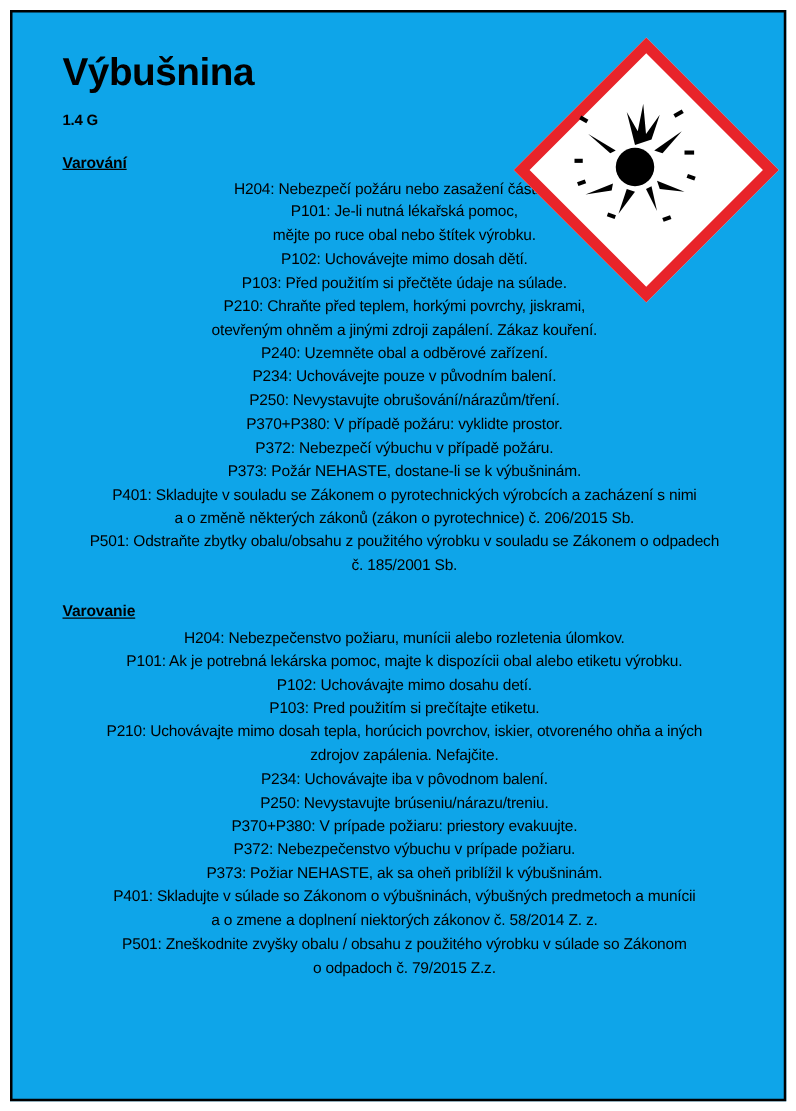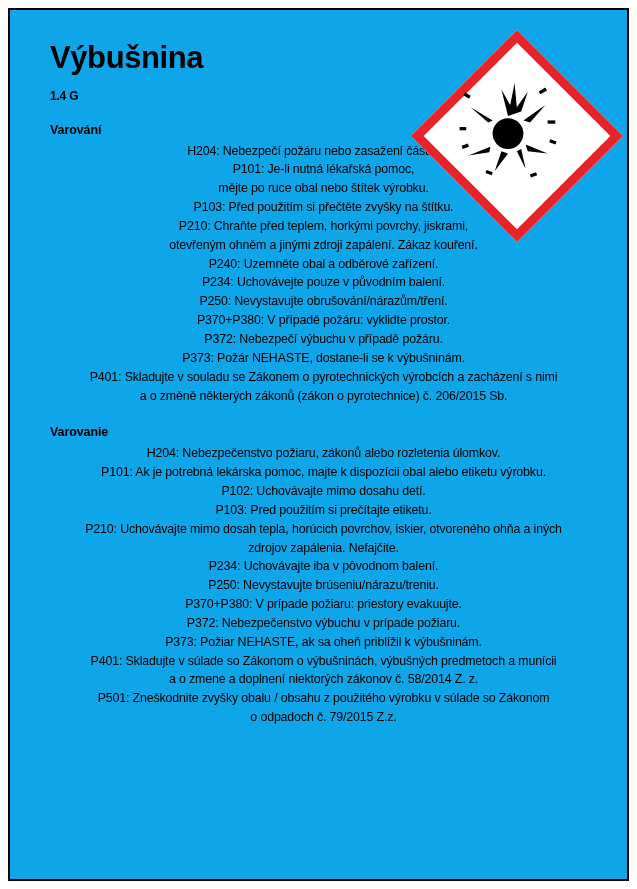--- a/index.html
+++ b/index.html
@@ -45,20 +45,21 @@
     letter-spacing: -0.2px;
   }
   .section {
     margin: 20px 0 0 10px;
   }
   .section-heading {
     font-size: 12.5px;
     font-weight: bold;
     margin-bottom: 5px;
     letter-spacing: -0.1px;
+    text-decoration: underline;
   }
   .phrase {
     font-size: 12.4px;
     line-height: 1.52;
     letter-spacing: -0.15px;
     white-space: pre-line;
     text-align: center;
   }
   .pictogram {
     position: absolute;
@@ -122,36 +123,39 @@
     </div>
 
     <div class="title">Výbušnina</div>
     <div class="subtitle">1.4 G</div>
 
     <div class="section section-cz">
       <div class="section-heading">Varování</div>
       <div class="phrase">H204: Nebezpečí požáru nebo zasažení částicemi.</div>
       <div class="phrase">P101: Je-li nutná lékařská pomoc,
 mějte po ruce obal nebo štítek výrobku.</div>
-      <div class="phrase">P103: Před použitím si přečtěte zvyšky na štítku.</div>
+      <div class="phrase">P102: Uchovávejte mimo dosah dětí.</div>
+      <div class="phrase">P103: Před použitím si přečtěte údaje na súlade.</div>
       <div class="phrase">P210: Chraňte před teplem, horkými povrchy, jiskrami,
 otevřeným ohněm a jinými zdroji zapálení. Zákaz kouření.</div>
       <div class="phrase">P240: Uzemněte obal a odběrové zařízení.</div>
       <div class="phrase">P234: Uchovávejte pouze v původním balení.</div>
       <div class="phrase">P250: Nevystavujte obrušování/nárazům/tření.</div>
       <div class="phrase">P370+P380: V případě požáru: vyklidte prostor.</div>
       <div class="phrase">P372: Nebezpečí výbuchu v případě požáru.</div>
       <div class="phrase">P373: Požár NEHASTE, dostane-li se k výbušninám.</div>
       <div class="phrase">P401: Skladujte v souladu se Zákonem o pyrotechnických výrobcích a zacházení s nimi
 a o změně některých zákonů (zákon o pyrotechnice) č. 206/2015 Sb.</div>
+      <div class="phrase">P501: Odstraňte zbytky obalu/obsahu z použitého výrobku v souladu se Zákonem o odpadech
+č. 185/2001 Sb.</div>
     </div>
 
     <div class="section section-sk">
       <div class="section-heading">Varovanie</div>
-      <div class="phrase">H204: Nebezpečenstvo požiaru, zákonů alebo rozletenia úlomkov.</div>
+      <div class="phrase">H204: Nebezpečenstvo požiaru, munícii alebo rozletenia úlomkov.</div>
       <div class="phrase">P101: Ak je potrebná lekárska pomoc, majte k dispozícii obal alebo etiketu výrobku.</div>
       <div class="phrase">P102: Uchovávajte mimo dosahu detí.</div>
       <div class="phrase">P103: Pred použitím si prečítajte etiketu.</div>
       <div class="phrase">P210: Uchovávajte mimo dosah tepla, horúcich povrchov, iskier, otvoreného ohňa a iných
 zdrojov zapálenia. Nefajčite.</div>
       <div class="phrase">P234: Uchovávajte iba v pôvodnom balení.</div>
       <div class="phrase">P250: Nevystavujte brúseniu/nárazu/treniu.</div>
       <div class="phrase">P370+P380: V prípade požiaru: priestory evakuujte.</div>
       <div class="phrase">P372: Nebezpečenstvo výbuchu v prípade požiaru.</div>
       <div class="phrase">P373: Požiar NEHASTE, ak sa oheň priblížil k výbušninám.</div>

